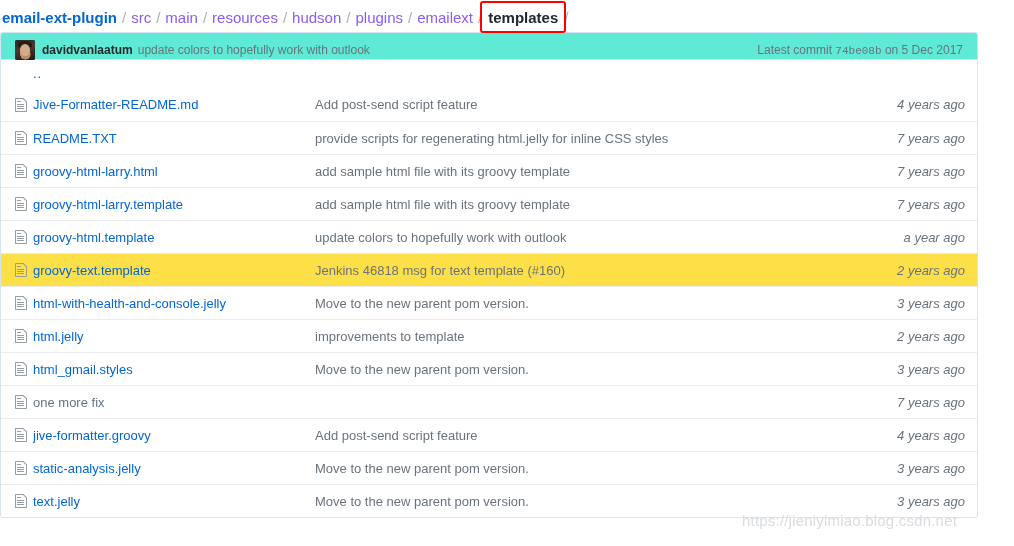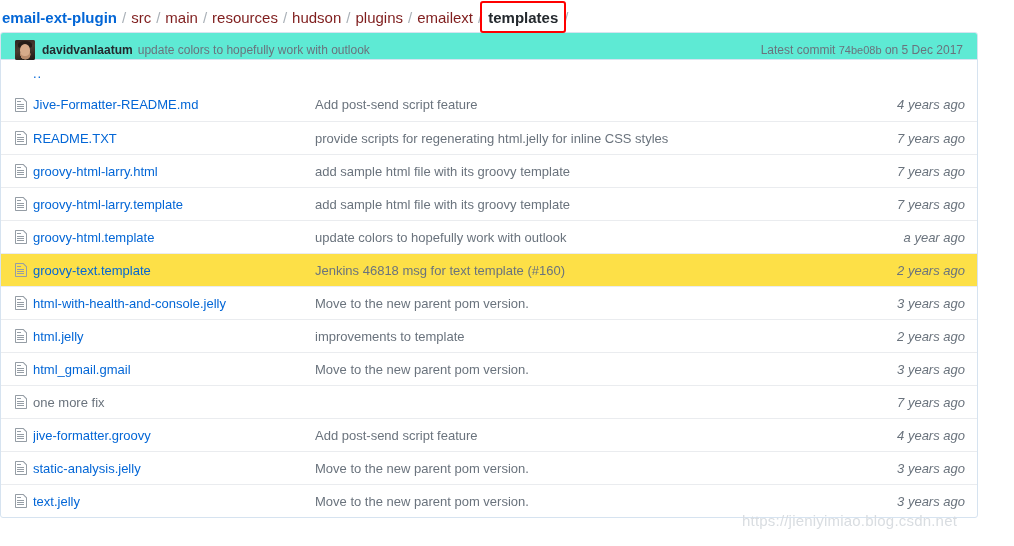--- a/index.html
+++ b/index.html
@@ -27,21 +27,21 @@
     align-items: flex-end;
     font-size: 15px;
     white-space: nowrap;
   }
   .bc-repo {
     color: #0366d6;
     font-weight: bold;
     padding-left: 2px;
   }
   .bc-seg {
-    color: #7f1d1d;
+    color: #8b5cf6;
     font-weight: normal;
     margin-top: 46px;
   }
   .bc-sep {
     color: #aab1b8;
     padding: 0 5px;
     font-weight: normal;
   }
   .bc-current-wrap {
     position: relative;
@@ -145,21 +145,21 @@
     white-space: nowrap;
   }
   .commit-right {
     flex: 0 0 auto;
     color: #6a737d;
     font-size: 12px;
     padding-right: 5px;
     white-space: nowrap;
   }
   .commit-sha {
-    font-family: Liberation Sans, sans-serif;
+    font-family: Liberation Mono, monospace;
     font-size: 11px;
     color: #6a737d;
   }
 
   .row {
     display: flex;
     align-items: center;
     height: 33px;
     border-top: 1px solid #eaecef;
     box-sizing: border-box;
@@ -350,21 +350,21 @@
         <div class="cell-name"><a href="#">html.jelly</a></div>
         <div class="cell-msg">improvements to template</div>
         <div class="cell-age">2 years ago</div>
       </div>
       <div class="row">
         <div class="cell-icon">
           <svg width="14" height="16" viewBox="0 0 14 16" aria-hidden="true">
             <path fill="currentColor" d="M6 5H2v-1h4v1zM2 8h7V7H2v1zm0 2h7V9H2v1zm0 2h7v-1H2v1zm10-7.5V14c0 .55-.45 1-1 1H1c-.55 0-1-.45-1-1V2c0-.55.45-1 1-1h7.5L12 4.5zM11 5L8 2H1v12h10V5z"></path>
           </svg>
         </div>
-        <div class="cell-name"><a href="#">html_gmail.gmail</a></div>
+        <div class="cell-name"><a href="#">html_gmail.styles</a></div>
         <div class="cell-msg">Move to the new parent pom version.</div>
         <div class="cell-age">3 years ago</div>
       </div>
       <div class="row">
         <div class="cell-icon">
           <svg width="14" height="16" viewBox="0 0 14 16" aria-hidden="true">
             <path fill="currentColor" d="M6 5H2v-1h4v1zM2 8h7V7H2v1zm0 2h7V9H2v1zm0 2h7v-1H2v1zm10-7.5V14c0 .55-.45 1-1 1H1c-.55 0-1-.45-1-1V2c0-.55.45-1 1-1h7.5L12 4.5zM11 5L8 2H1v12h10V5z"></path>
           </svg>
         </div>
         <div class="cell-msg">one more fix</div>

